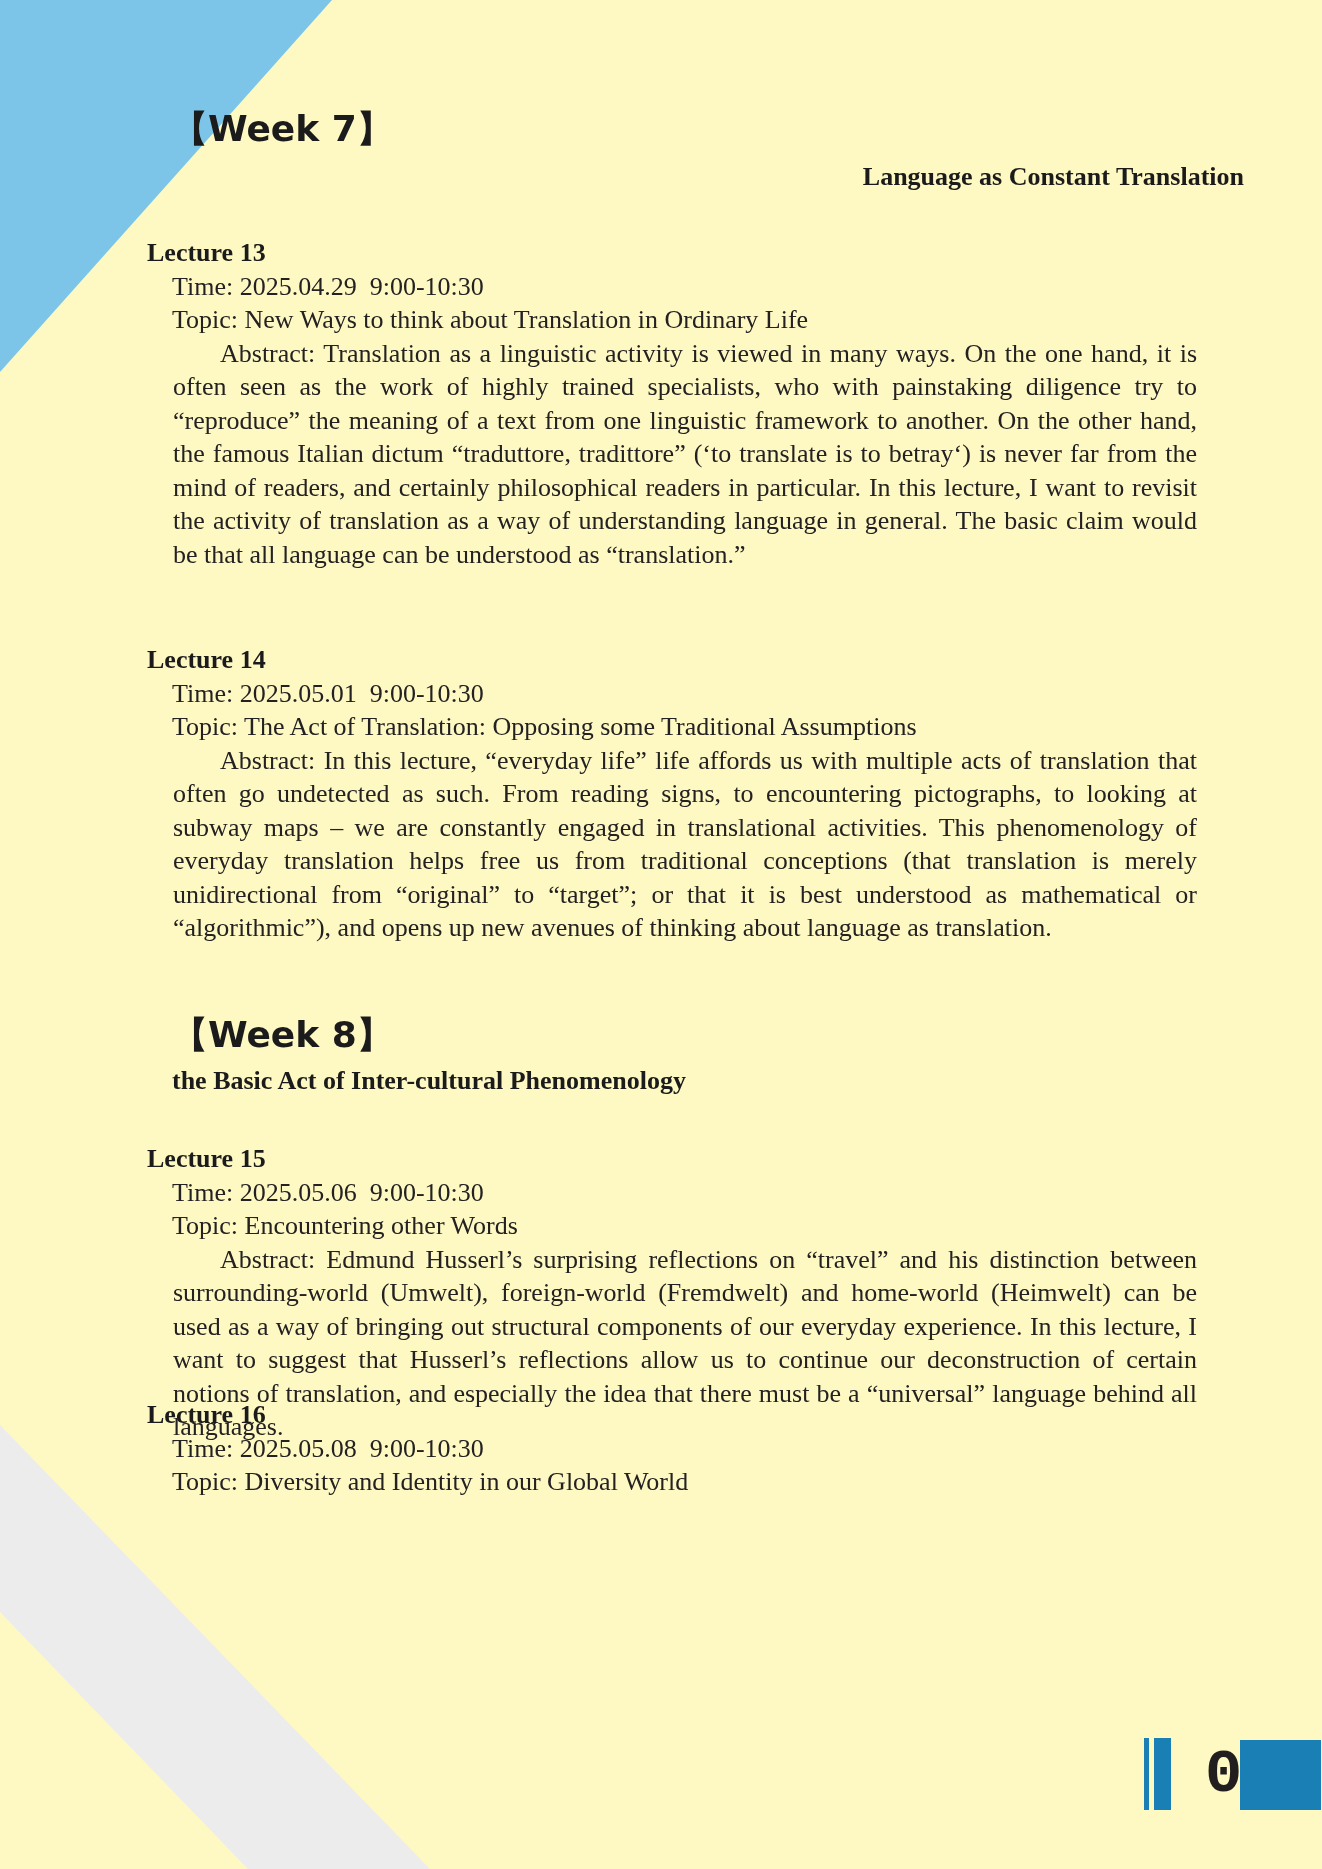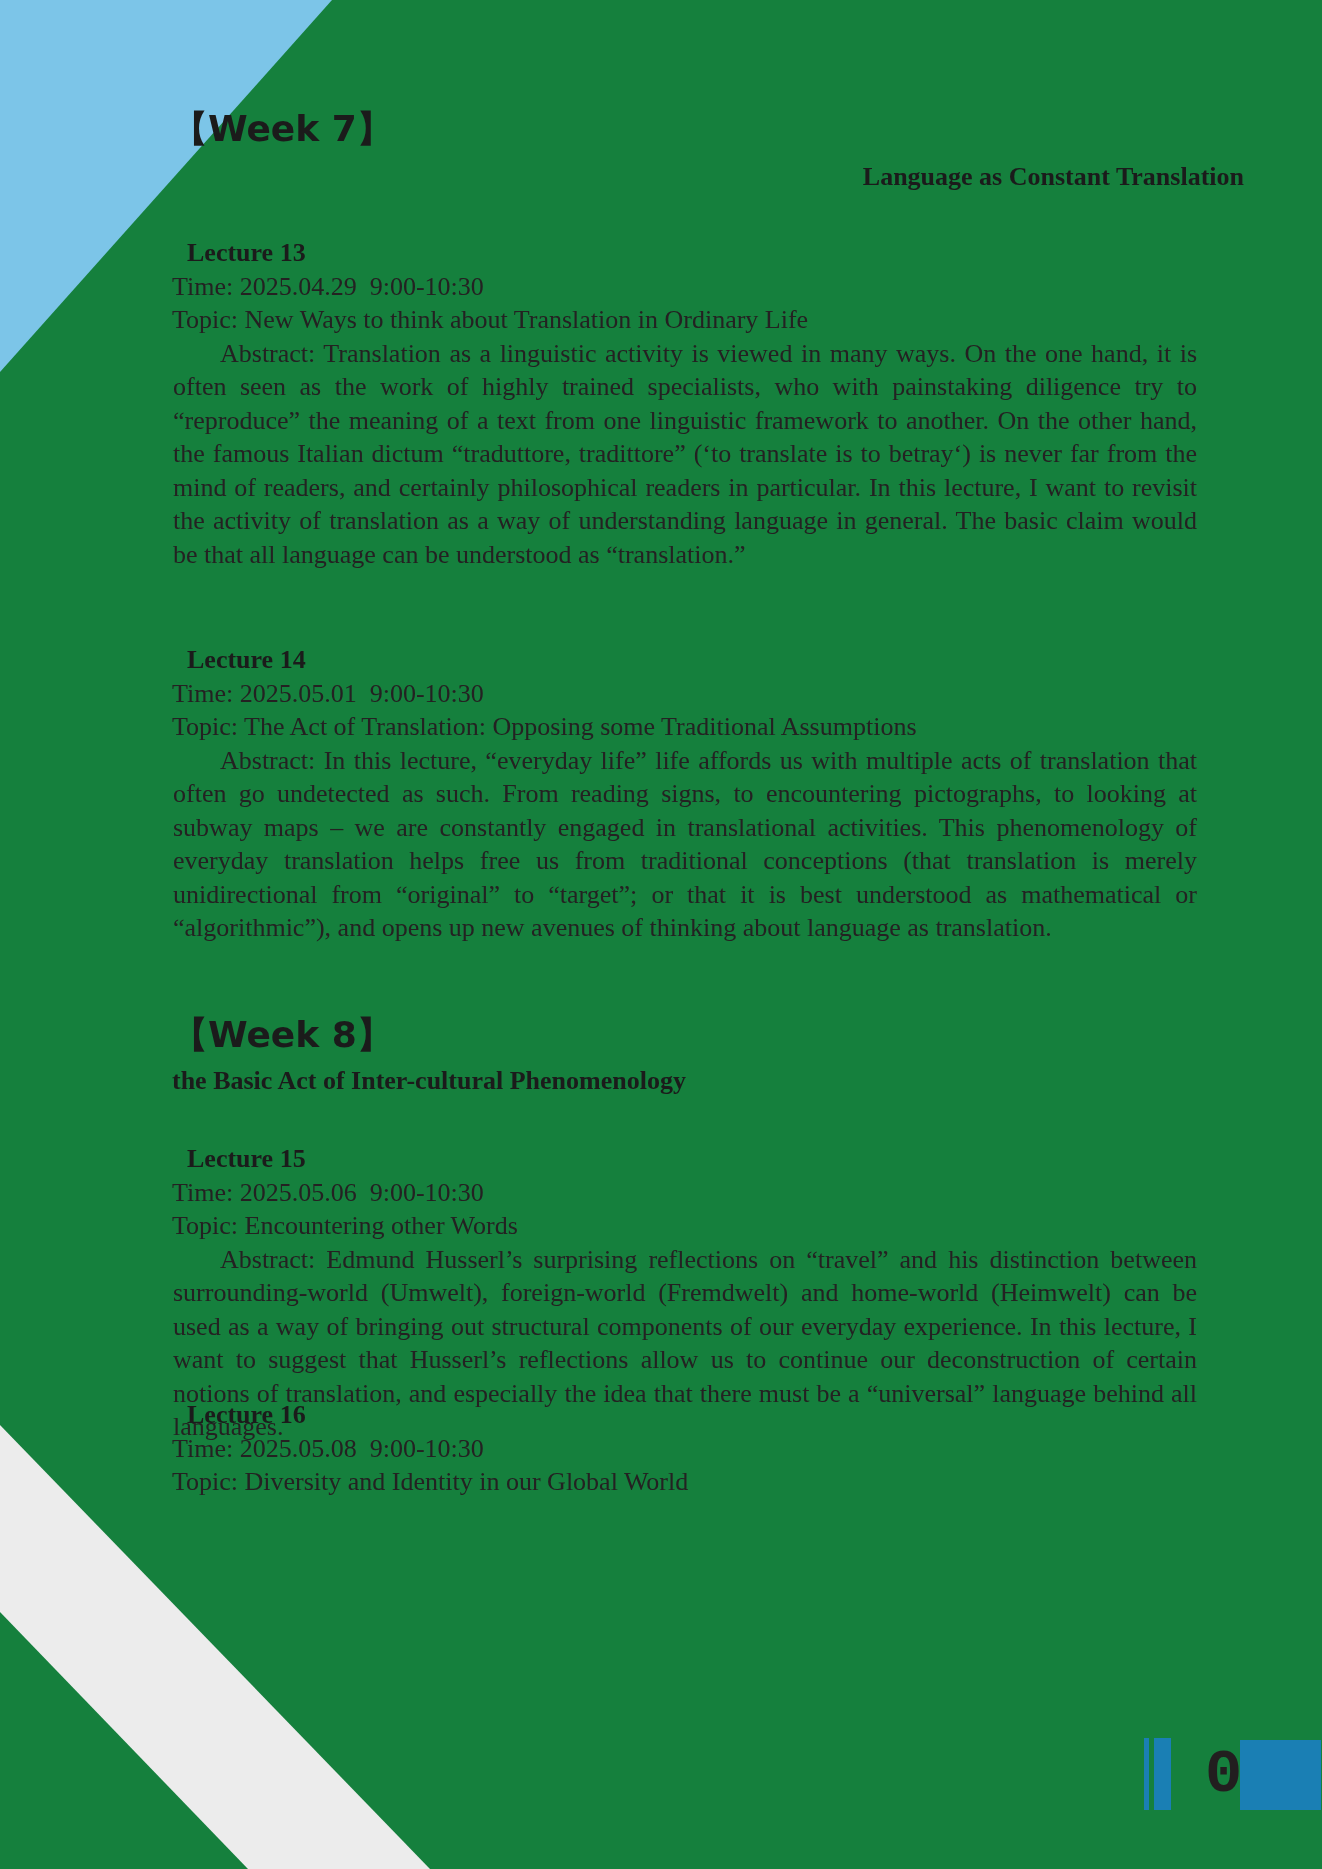--- a/index.html
+++ b/index.html
@@ -1,21 +1,21 @@
 <!DOCTYPE html>
 <html><head>
 <meta charset="utf-8">
 <style>
   html,body{margin:0;padding:0;}
   body{background:#ffffff;}
   .page{
     position:relative;
     width:1322px;
     height:1869px;
-    background:#15803d;
+    background:#fef9c3;
     overflow:hidden;
     font-family:"Liberation Serif","DejaVu Serif",serif;
     color:#242122;
   }
   .deco{position:absolute;left:0;top:0;width:1322px;height:1869px;pointer-events:none;}
   .content-block{
     position:absolute;
     left:125px;
     width:1072px;
     font-size:26px;
@@ -32,21 +32,21 @@
   }
   .week-subtitle{
     font-weight:bold;
     font-size:26px;
     line-height:33.5px;
     color:#1b1b1b;
     margin-left:47px;
   }
   .lec-title{
     font-weight:bold;
-    margin-left:62px;
+    margin-left:22px;
     color:#1b1b1b;
   }
   .lec-meta{
     margin-left:47px;
     white-space:pre-wrap;
   }
   .lec-abstract{
     text-align:justify;
     text-indent:47px;
     margin-left:48px;

